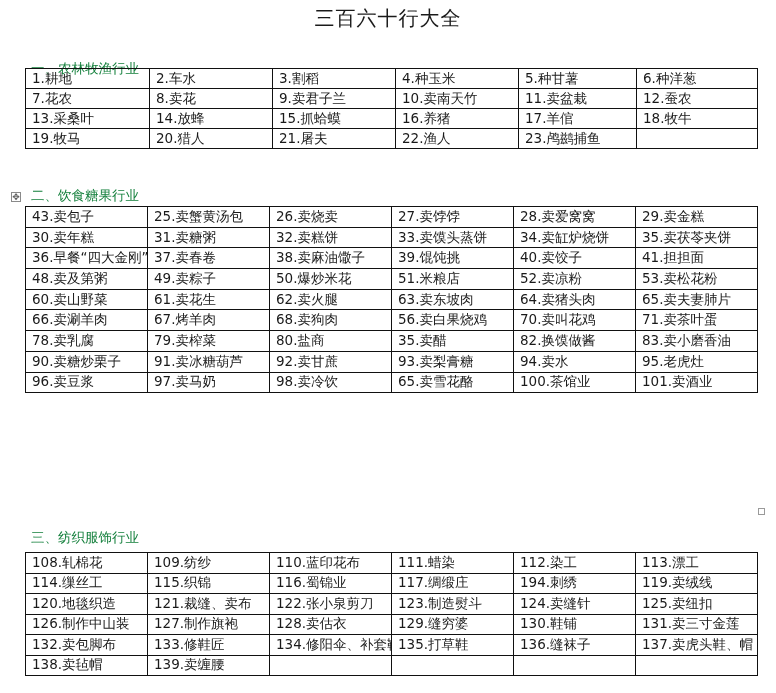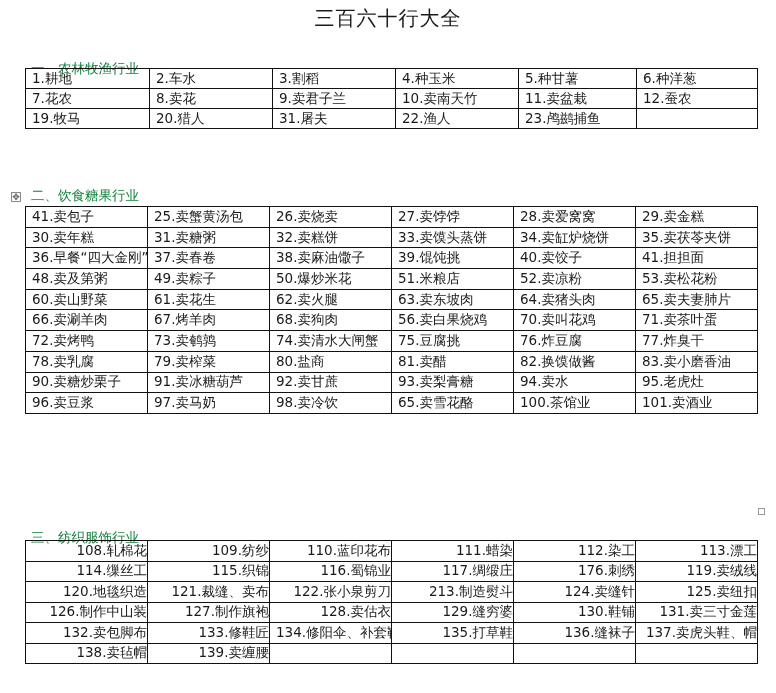--- a/index.html
+++ b/index.html
@@ -114,44 +114,52 @@
       </tr>
       <tr>
         <td>7.花农</td>
         <td>8.卖花</td>
         <td>9.卖君子兰</td>
         <td>10.卖南天竹</td>
         <td>11.卖盆栽</td>
         <td>12.蚕农</td>
       </tr>
       <tr>
+        <td>13.采桑叶</td>
+        <td>14.放蜂</td>
+        <td>15.抓蛤蟆</td>
+        <td>16.养猪</td>
+        <td>17.羊倌</td>
+        <td>18.牧牛</td>
+      </tr>
+      <tr>
         <td>19.牧马</td>
         <td>20.猎人</td>
-        <td>31.屠夫</td>
+        <td>21.屠夫</td>
         <td>22.渔人</td>
         <td>23.鸬鹚捕鱼</td>
         <td></td>
       </tr>
     </tbody>
 </table>
 
 <div class="move-handle">✥</div>
 <div class="section-heading" style="left:31px; top:187px;">二、饮食糖果行业</div>
 <table class="grid t2" style="top:206px;">
   <colgroup>
       <col>
       <col>
       <col>
       <col>
       <col>
       <col>
     </colgroup>
   <tbody id="tbody-1">
       <tr>
-        <td>41.卖包子</td>
+        <td>43.卖包子</td>
         <td>25.卖蟹黄汤包</td>
         <td>26.卖烧卖</td>
         <td>27.卖饽饽</td>
         <td>28.卖爱窝窝</td>
         <td>29.卖金糕</td>
       </tr>
       <tr>
         <td>30.卖年糕</td>
         <td>31.卖糖粥</td>
         <td>32.卖糕饼</td>
@@ -185,32 +193,24 @@
       </tr>
       <tr>
         <td>66.卖涮羊肉</td>
         <td>67.烤羊肉</td>
         <td>68.卖狗肉</td>
         <td>56.卖白果烧鸡</td>
         <td>70.卖叫花鸡</td>
         <td>71.卖茶叶蛋</td>
       </tr>
       <tr>
-        <td>72.卖烤鸭</td>
-        <td>73.卖鹌鹑</td>
-        <td>74.卖清水大闸蟹</td>
-        <td>75.豆腐挑</td>
-        <td>76.炸豆腐</td>
-        <td>77.炸臭干</td>
-      </tr>
-      <tr>
         <td>78.卖乳腐</td>
         <td>79.卖榨菜</td>
         <td>80.盐商</td>
-        <td>81.卖醋</td>
+        <td>35.卖醋</td>
         <td>82.换馍做酱</td>
         <td>83.卖小磨香油</td>
       </tr>
       <tr>
         <td>90.卖糖炒栗子</td>
         <td>91.卖冰糖葫芦</td>
         <td>92.卖甘蔗</td>
         <td>93.卖梨膏糖</td>
         <td>94.卖水</td>
         <td>95.老虎灶</td>
@@ -221,21 +221,21 @@
         <td>98.卖冷饮</td>
         <td>65.卖雪花酪</td>
         <td>100.茶馆业</td>
         <td>101.卖酒业</td>
       </tr>
     </tbody>
 </table>
 <div class="resize-handle"></div>
 
 <div class="section-heading" style="left:31px; top:529px;">三、纺织服饰行业</div>
-<table class="grid t3" style="top:540px;text-align:right;">
+<table class="grid t3" style="top:552px;">
   <colgroup>
       <col>
       <col>
       <col>
       <col>
       <col>
       <col>
     </colgroup>
   <tbody id="tbody-2">
       <tr>
@@ -244,28 +244,28 @@
         <td>110.蓝印花布</td>
         <td>111.蜡染</td>
         <td>112.染工</td>
         <td>113.漂工</td>
       </tr>
       <tr>
         <td>114.缫丝工</td>
         <td>115.织锦</td>
         <td>116.蜀锦业</td>
         <td>117.绸缎庄</td>
-        <td>176.刺绣</td>
+        <td>194.刺绣</td>
         <td>119.卖绒线</td>
       </tr>
       <tr>
         <td>120.地毯织造</td>
         <td>121.裁缝、卖布</td>
         <td>122.张小泉剪刀</td>
-        <td>213.制造熨斗</td>
+        <td>123.制造熨斗</td>
         <td>124.卖缝针</td>
         <td>125.卖纽扣</td>
       </tr>
       <tr>
         <td>126.制作中山装</td>
         <td>127.制作旗袍</td>
         <td>128.卖估衣</td>
         <td>129.缝穷婆</td>
         <td>130.鞋铺</td>
         <td>131.卖三寸金莲</td>

